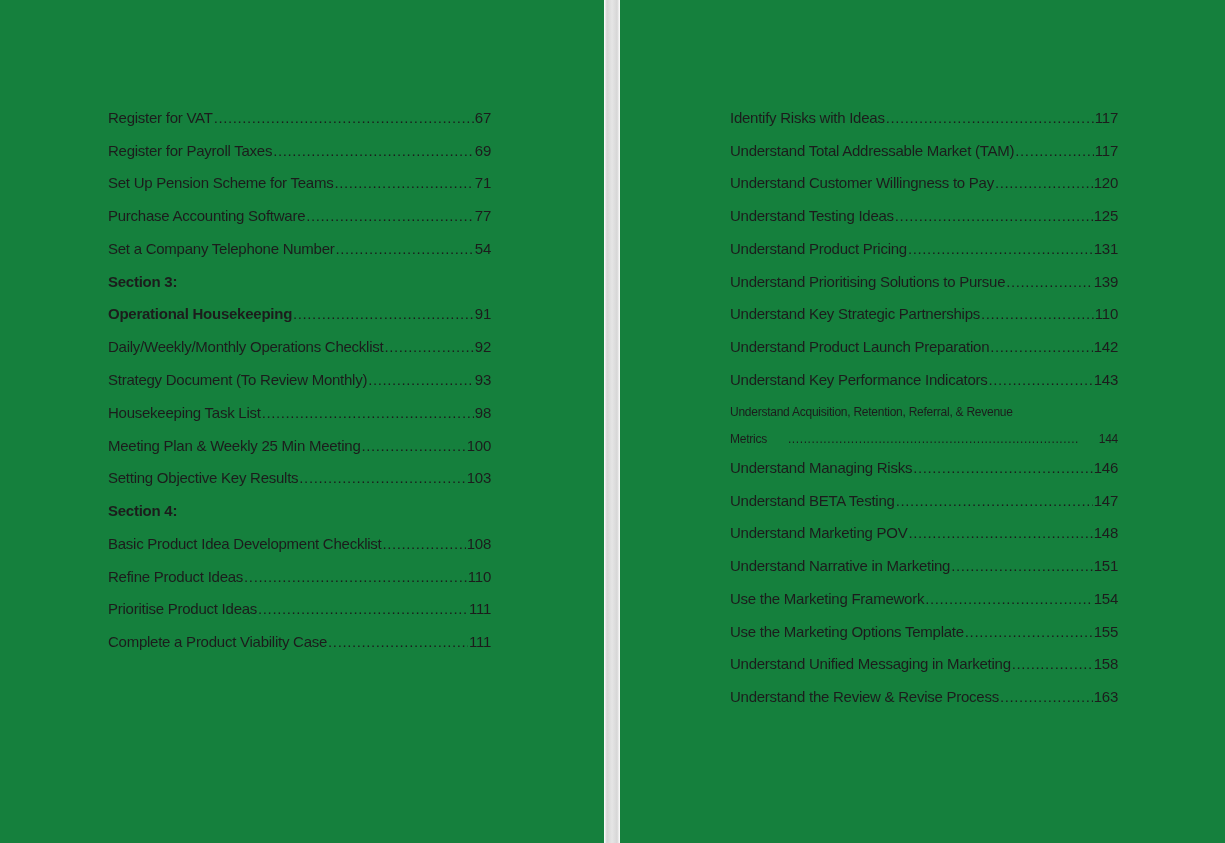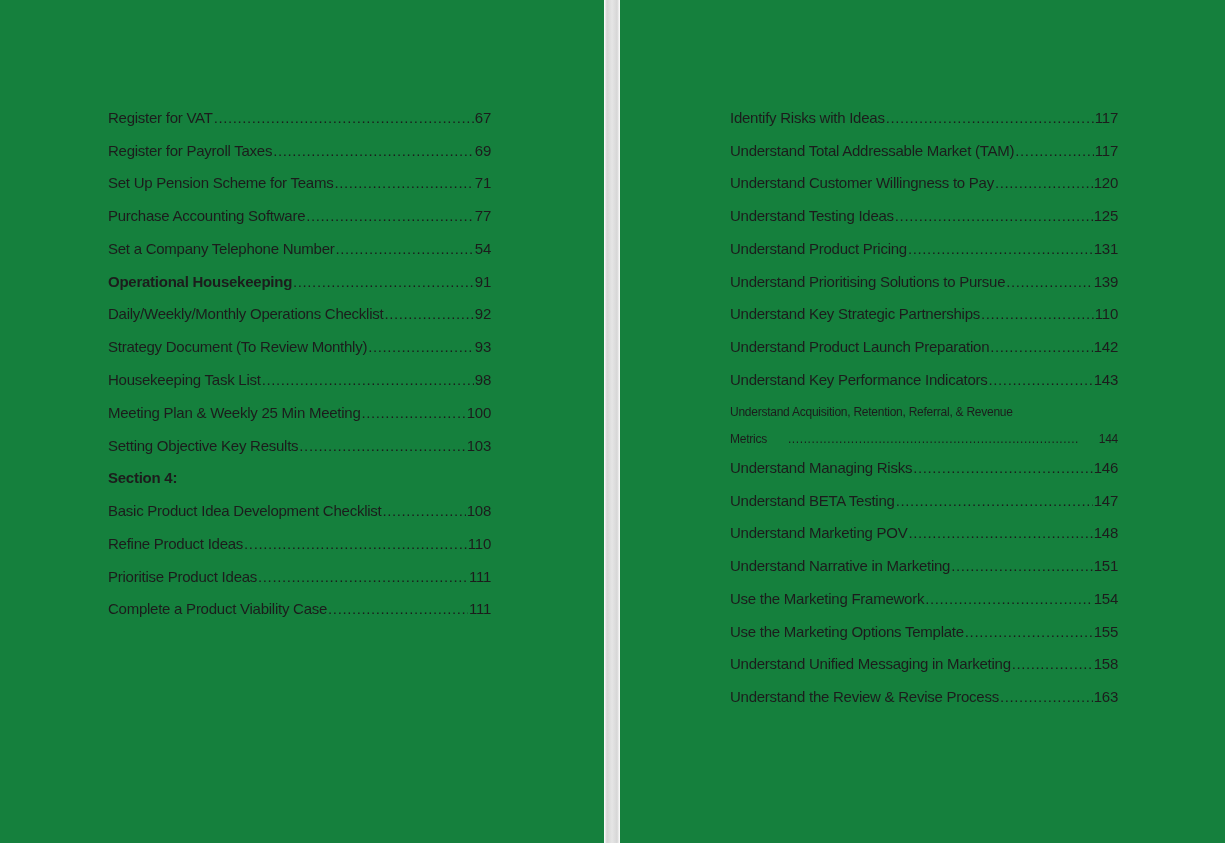--- a/index.html
+++ b/index.html
@@ -91,20 +91,23 @@
         <span class="label">Purchase Accounting Software</span>
         <span class="leader"></span>
         <span class="pagenum">77</span>
       </div>
       <div class="toc-row">
         <span class="label">Set a Company Telephone Number</span>
         <span class="leader"></span>
         <span class="pagenum">54</span>
       </div>
       <div class="toc-row bold">
+        <span class="label">Section 3:</span>
+      </div>
+      <div class="toc-row bold">
         <span class="label">Operational Housekeeping</span>
         <span class="leader"></span>
         <span class="pagenum">91</span>
       </div>
       <div class="toc-row">
         <span class="label">Daily/Weekly/Monthly Operations Checklist</span>
         <span class="leader"></span>
         <span class="pagenum">92</span>
       </div>
       <div class="toc-row">

